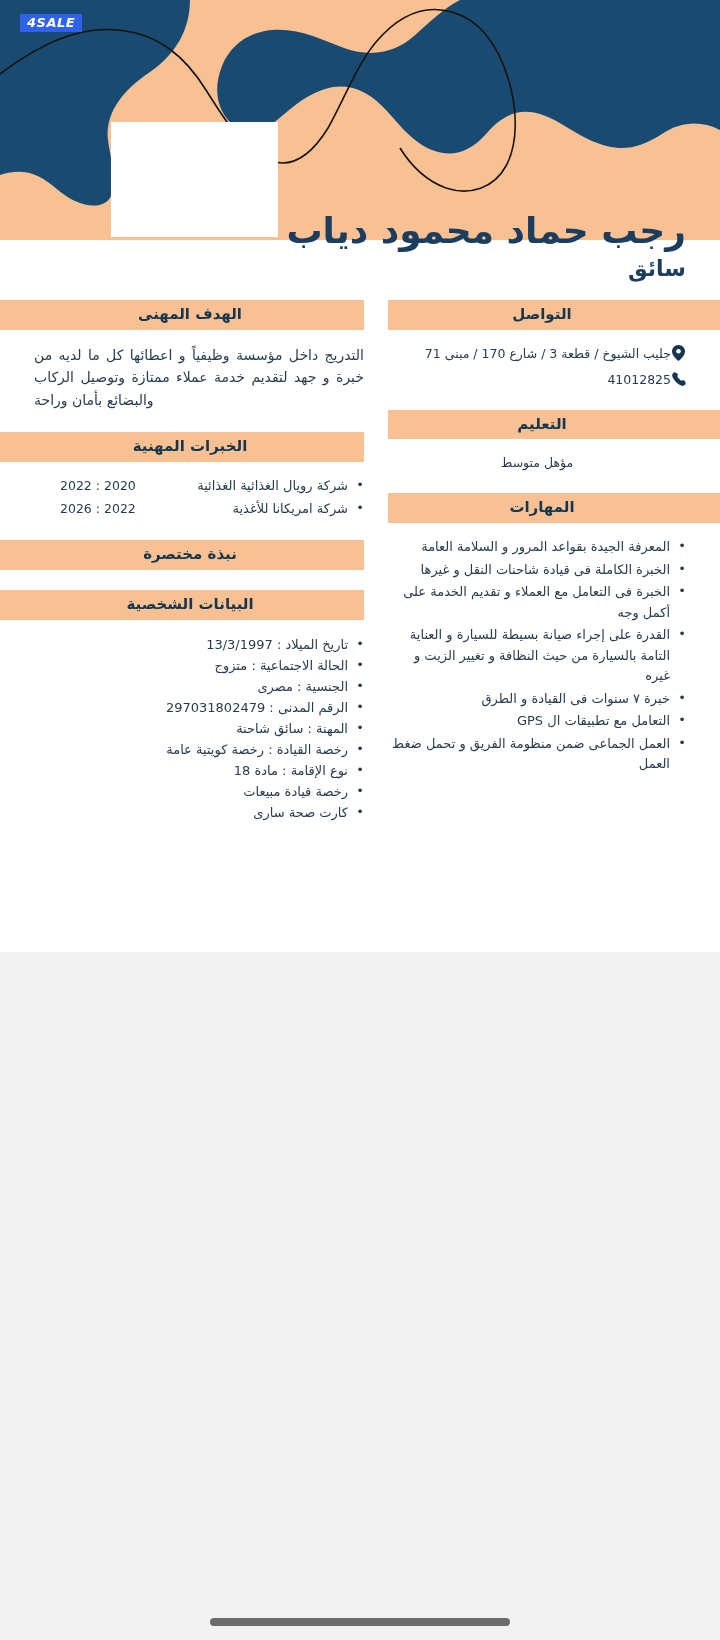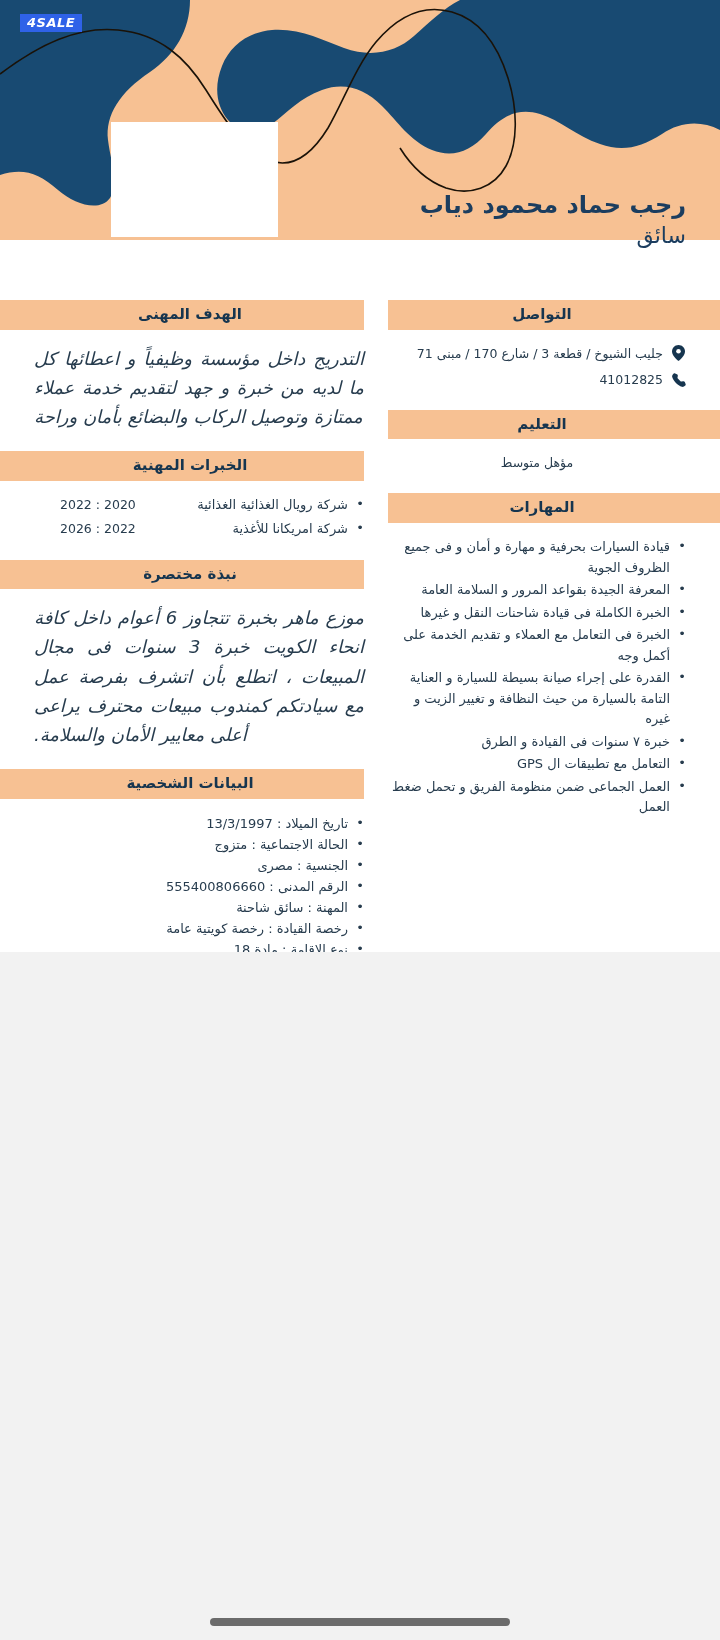--- a/index.html
+++ b/index.html
@@ -70,29 +70,30 @@
   .identity {
     position: absolute;
     top: 190px;
     right: 34px;
     width: 560px;
     text-align: right;
     z-index: 7;
   }
   .cv-name {
     color: #1b3d5f;
-    font-size: 24px;
+    font-size: 36px;
     font-weight: 700;
     line-height: 1.25;
     white-space: nowrap;
+    margin-top: 18px;
   }
   .cv-job {
     color: #1b3d5f;
     font-size: 22px;
-    font-weight: 400;
+    font-weight: 700;
     line-height: 1.3;
     margin-top: 2px;
   }
 
   
   .cv-body {
     position: absolute;
     top: 300px;
     left: 0;
     width: 720px;
@@ -115,41 +116,39 @@
     margin-bottom: 14px;
   }
   .sec-head.wide-right { margin-right: -34px; padding-right: 34px; }
   .sec-head.wide-left  { margin-left: -34px;  padding-left: 34px;  }
 
   .section { margin-bottom: 20px; }
 
   
   .para {
     color: #273c4e;
-    font-size: 18px;
+    font-size: 14px;
     line-height: 1.62;
     text-align: justify;
     text-align-last: left;
     direction: rtl;
-    font-style: italic;
   }
   .centered-note {
     color: #273c4e;
     font-size: 12.5px;
     text-align: center;
     line-height: 1.6;
   }
 
   
   .contact-row {
     display: flex;
     flex-direction: row;
-    align-items: center;
+    align-items: flex-start;
     justify-content: flex-start;
-    gap: 8px;
     margin-bottom: 7px;
   }
   .contact-icon {
     flex: 0 0 auto;
     width: 15px;
     height: 18px;
     color: #16354f;
     display: flex;
     align-items: center;
     justify-content: center;
@@ -349,21 +348,20 @@
         </div>
 
         <div class="section">
           <div class="sec-head wide-right">التعليم</div>
           <div class="centered-note">مؤهل متوسط</div>
         </div>
 
         <div class="section">
           <div class="sec-head wide-right">المهارات</div>
           <ul class="bullets">
-            <li>قيادة السيارات بحرفية و مهارة و أمان و فى جميع الظروف الجوية</li>
             <li>المعرفة الجيدة بقواعد المرور و السلامة العامة</li>
             <li>الخبرة الكاملة فى قيادة شاحنات النقل و غيرها</li>
             <li>الخبرة فى التعامل مع العملاء و تقديم الخدمة على أكمل وجه</li>
             <li>القدرة على إجراء صيانة بسيطة للسيارة و العناية التامة بالسيارة من حيث النظافة و تغيير الزيت و غيره</li>
             <li>خبرة ٧ سنوات فى القيادة و الطرق</li>
             <li>التعامل مع تطبيقات ال GPS</li>
             <li>العمل الجماعى ضمن منظومة الفريق و تحمل ضغط العمل</li>
           </ul>
         </div>
 
@@ -385,30 +383,29 @@
           </div>
 
           <div class="exp-row">
             <span class="exp-title">شركة امريكانا للأغذية</span>
             <span class="exp-date">2026 : 2022</span>
           </div>
         </div>
 
         <div class="section">
           <div class="sec-head wide-left">نبذة مختصرة</div>
-          <div class="para">موزع ماهر بخبرة تتجاوز 6 أعوام داخل كافة انحاء الكويت خبرة 3 سنوات فى مجال المبيعات ، اتطلع بأن اتشرف بفرصة عمل مع سيادتكم كمندوب مبيعات محترف يراعى أعلى معايير الأمان والسلامة.</div>
         </div>
 
         <div class="section">
           <div class="sec-head wide-left">البيانات الشخصية</div>
           <ul class="pd-list">
             <li>تاريخ الميلاد : 13/3/1997</li>
             <li>الحالة الاجتماعية : متزوج</li>
             <li>الجنسية : مصرى</li>
-            <li>الرقم المدنى : 555400806660</li>
+            <li>الرقم المدنى : 297031802479</li>
             <li>المهنة : سائق شاحنة</li>
             <li>رخصة القيادة : رخصة كويتية عامة</li>
             <li>نوع الإقامة : مادة 18</li>
             <li>رخصة قيادة مبيعات</li>
             <li>كارت صحة سارى</li>
           </ul>
         </div>
 
       </div>
     </div>

